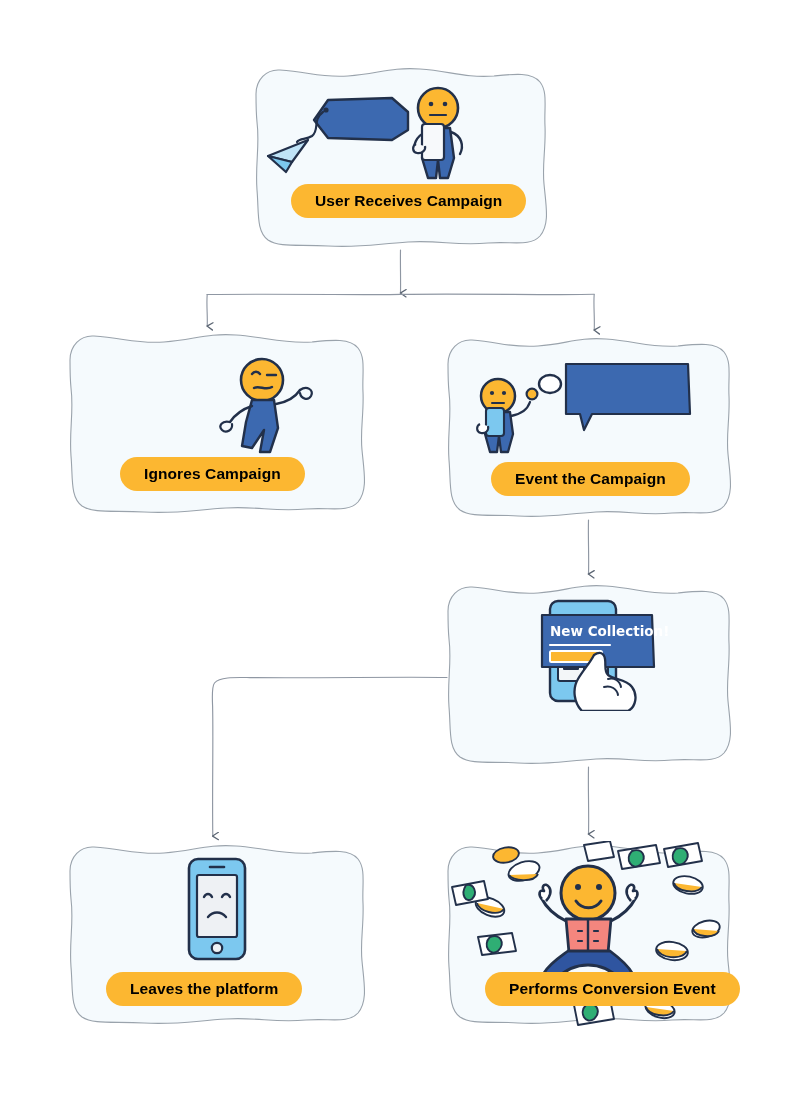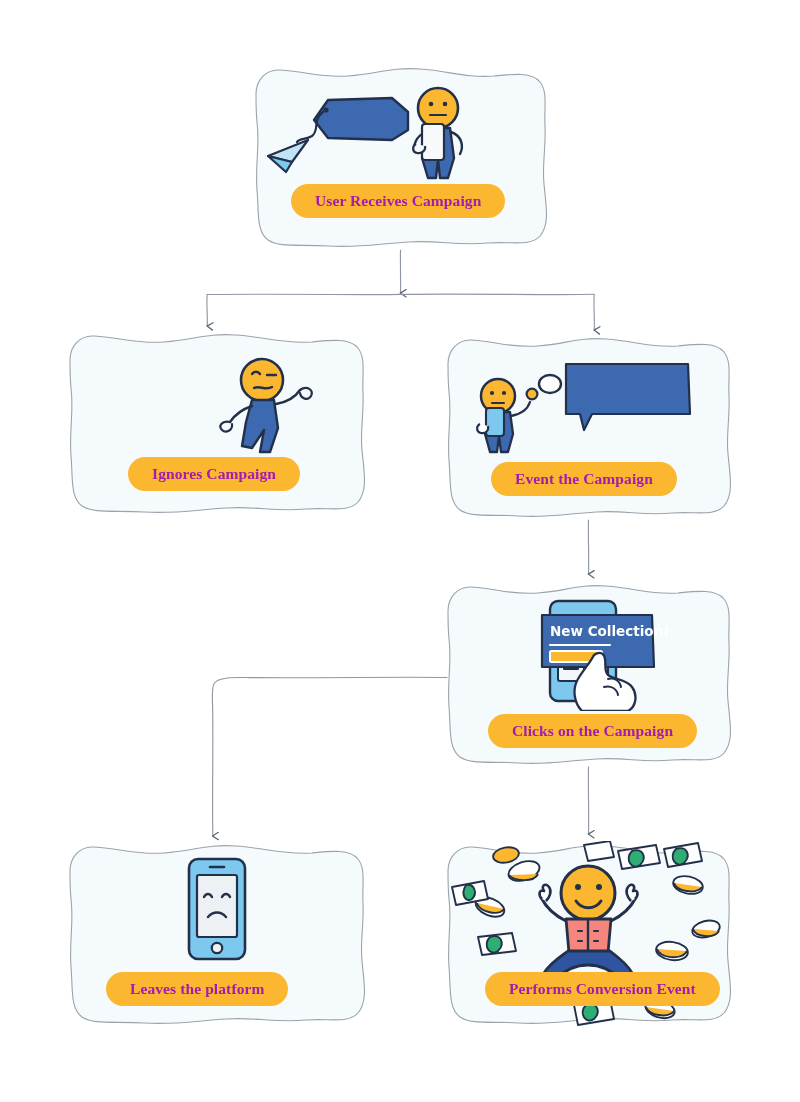--- a/index.html
+++ b/index.html
@@ -52,39 +52,39 @@
     border-radius: 999px;
     height: 34px;
     display: flex;
     align-items: center;
     justify-content: center;
     padding: 0 24px;
     box-sizing: border-box;
     white-space: nowrap;
   }
   .pill-text {
-    color: #a21caf;
+    color: #000000;
     font-size: 15.5px;
     font-weight: 600;
     letter-spacing: 0.1px;
-    font-family: Liberation Serif, serif;
+    font-family: Liberation Sans, sans-serif;
     line-height: 1;
   }
 
   
   #node-receives  { left: 250px; top: 64px;  width: 302px; height: 186px; }
   #node-ignores   { left: 64px;  top: 330px; width: 306px; height: 186px; }
   #node-views     { left: 442px; top: 334px; width: 292px; height: 186px; }
   #node-clicks    { left: 442px; top: 581px; width: 292px; height: 186px; }
   #node-leaves    { left: 64px;  top: 841px; width: 306px; height: 186px; }
   #node-conversion{ left: 442px; top: 841px; width: 292px; height: 186px; }
 
   
   #pill-receives   { left: 41px;  top: 120px; }
-  #pill-ignores    { left: 64px;  top: 127px; text-align: center; }
+  #pill-ignores    { left: 56px;  top: 127px; text-align: center; }
   #pill-views      { left: 49px;  top: 128px; }
   #pill-clicks     { left: 46px;  top: 133px; }
   #pill-leaves     { left: 42px;  top: 131px; align-items: center; }
   #pill-conversion { left: 43px;  top: 131px; align-items: center; }
 
   
   #illus-receives   { top: 18px;  height: 98px; }
   #illus-ignores    { top: 22px;  height: 104px; }
   #illus-views      { top: 18px;  height: 104px; }
   #illus-clicks     { top: 12px;  height: 118px; }
@@ -254,23 +254,20 @@
         <rect x="108" y="58" width="52" height="11" rx="1.5" fill="#fcb731" stroke="#ffffff" stroke-width="2"></rect>
 
         <path d="M152,62 C158,58 162,60 163,66 C164,72 162,78 166,82
                  C172,87 184,86 190,94 C196,102 194,114 186,118
                  L140,118 C132,110 130,96 136,86 C142,76 148,70 152,62 Z" fill="#ffffff" stroke="#22304a" stroke-width="2.3" stroke-linejoin="round"></path>
         <path d="M166,86 C172,84 178,88 179,94" fill="none" stroke="#22304a" stroke-width="2" stroke-linecap="round"></path>
         <path d="M162,94 C169,92 175,96 176,102" fill="none" stroke="#22304a" stroke-width="2" stroke-linecap="round"></path>
       </svg>
     </div>
 
-    <div class="pill" id="pill-clicks">
-      <span class="pill-text">Clicks on the Campaign</span>
-    </div>
   </div>
 
   <div class="node" id="node-leaves">
     <svg class="node-shape" viewBox="0 0 306 186" preserveAspectRatio="none" xmlns="http://www.w3.org/2000/svg">
       <path d="M6,30 C6,16 16,5 30,6 C60,8 72,14 100,12 C130,10 142,3 172,5
                C202,7 218,14 248,12 C268,10 286,8 294,18 C302,28 298,44 299,62
                C300,84 296,100 298,120 C300,142 304,160 294,172 C284,183 266,177 242,179
                C210,182 194,176 162,178 C130,180 112,184 80,182 C52,180 30,184 18,176
                C6,167 9,148 7,126 C5,100 10,82 7,58 C6,48 6,38 6,30 Z" fill="#f5fafd" stroke="#9aa3ac" stroke-width="1.1"></path>
     </svg>

